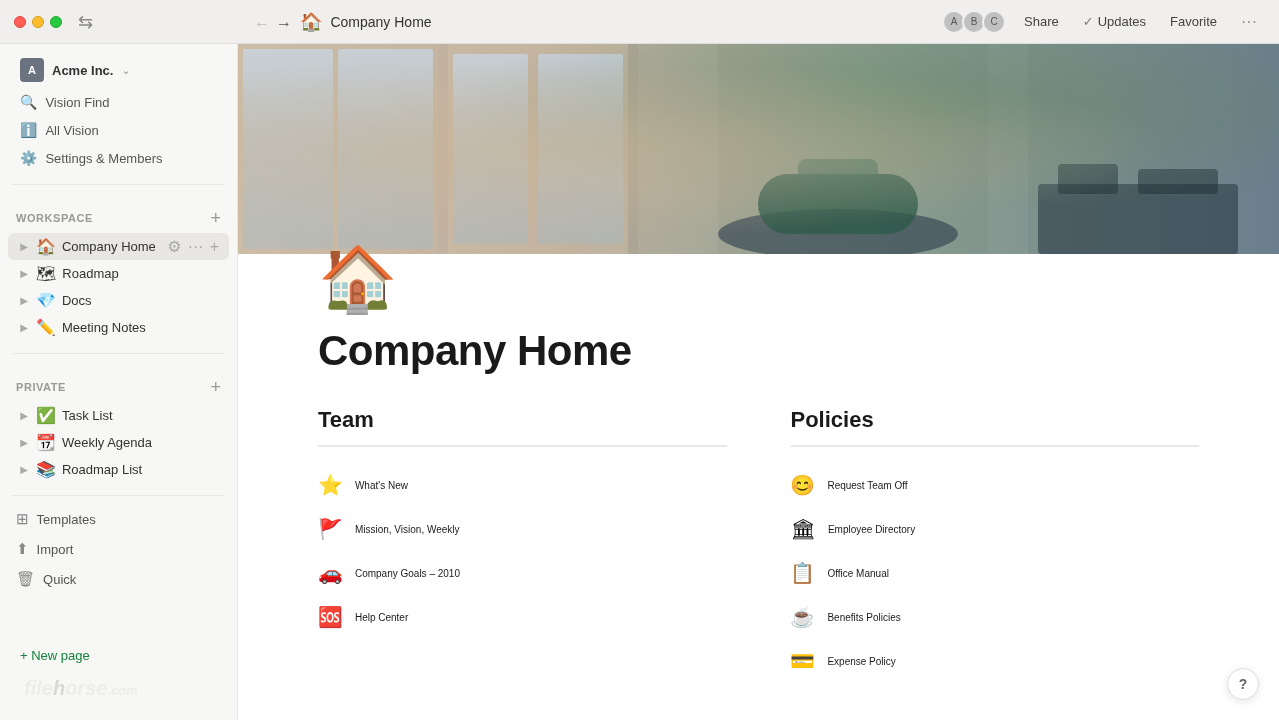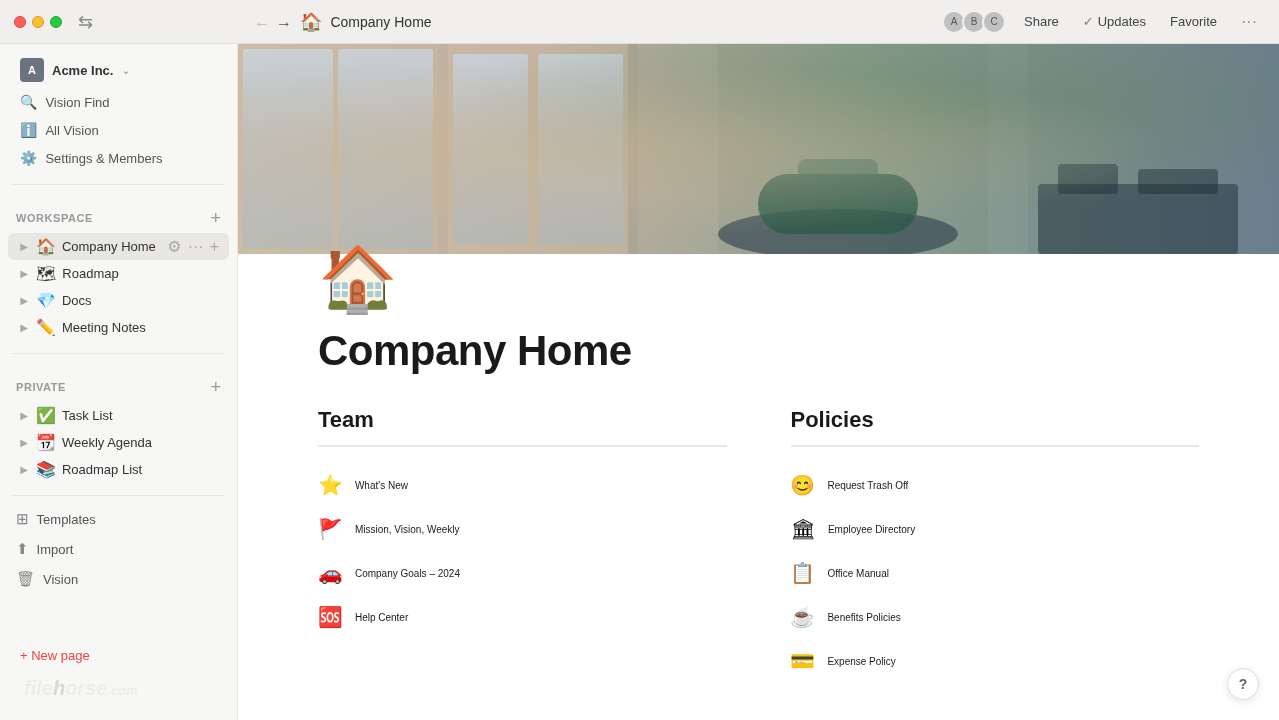--- a/index.html
+++ b/index.html
@@ -243,21 +243,21 @@
       margin-top: auto;
       padding: 8px;
     }
     .new-page-btn {
       display: flex;
       align-items: flex-end;
       gap: 8px;
       padding: 6px 12px;
       cursor: pointer;
       font-size: 13px;
-      color: #ef4444;
+      color: #15803d;
       border-radius: 6px;
       margin-top: 14px;
     }
     .filehorse-logo {
       padding: 8px 16px 12px;
       font-size: 20px;
       font-weight: bold;
       color: #e8e8e8;
       opacity: 0.7;
       font-style: italic;
@@ -499,21 +499,21 @@
     <div class="sidebar-bottom-item">
       <span class="sidebar-bottom-item-icon">⊞</span>
       <span>Templates</span>
     </div>
     <div class="sidebar-bottom-item">
       <span class="sidebar-bottom-item-icon">⬆</span>
       <span>Import</span>
     </div>
     <div class="sidebar-bottom-item">
       <span class="sidebar-bottom-item-icon">🗑</span>
-      <span>Vision</span>
+      <span>Quick</span>
     </div>
 
     <div class="sidebar-footer">
       <div class="new-page-btn">
         <span>+ New page</span>
       </div>
       <div class="filehorse-logo">
         file<span style="color:#ccc;">h</span>orse<span class="filehorse-com">.com</span>
       </div>
     </div>
@@ -568,34 +568,34 @@
           <div class="col-item">
             <span class="col-item-emoji">⭐</span>
             <span class="col-item-label">What's New</span>
           </div>
           <div class="col-item">
             <span class="col-item-emoji">🚩</span>
             <span class="col-item-label">Mission, Vision, Weekly</span>
           </div>
           <div class="col-item">
             <span class="col-item-emoji">🚗</span>
-            <span class="col-item-label">Company Goals – 2024</span>
+            <span class="col-item-label">Company Goals – 2010</span>
           </div>
           <div class="col-item">
             <span class="col-item-emoji">🆘</span>
             <span class="col-item-label">Help Center</span>
           </div>
         </div>
 
         <div class="col">
           <div class="col-header">Policies</div>
 
           <div class="col-item">
             <span class="col-item-emoji">😊</span>
-            <span class="col-item-label">Request Trash Off</span>
+            <span class="col-item-label">Request Team Off</span>
           </div>
           <div class="col-item">
             <span class="col-item-emoji">🏛</span>
             <span class="col-item-label">Employee Directory</span>
           </div>
           <div class="col-item">
             <span class="col-item-emoji">📋</span>
             <span class="col-item-label">Office Manual</span>
           </div>
           <div class="col-item">

